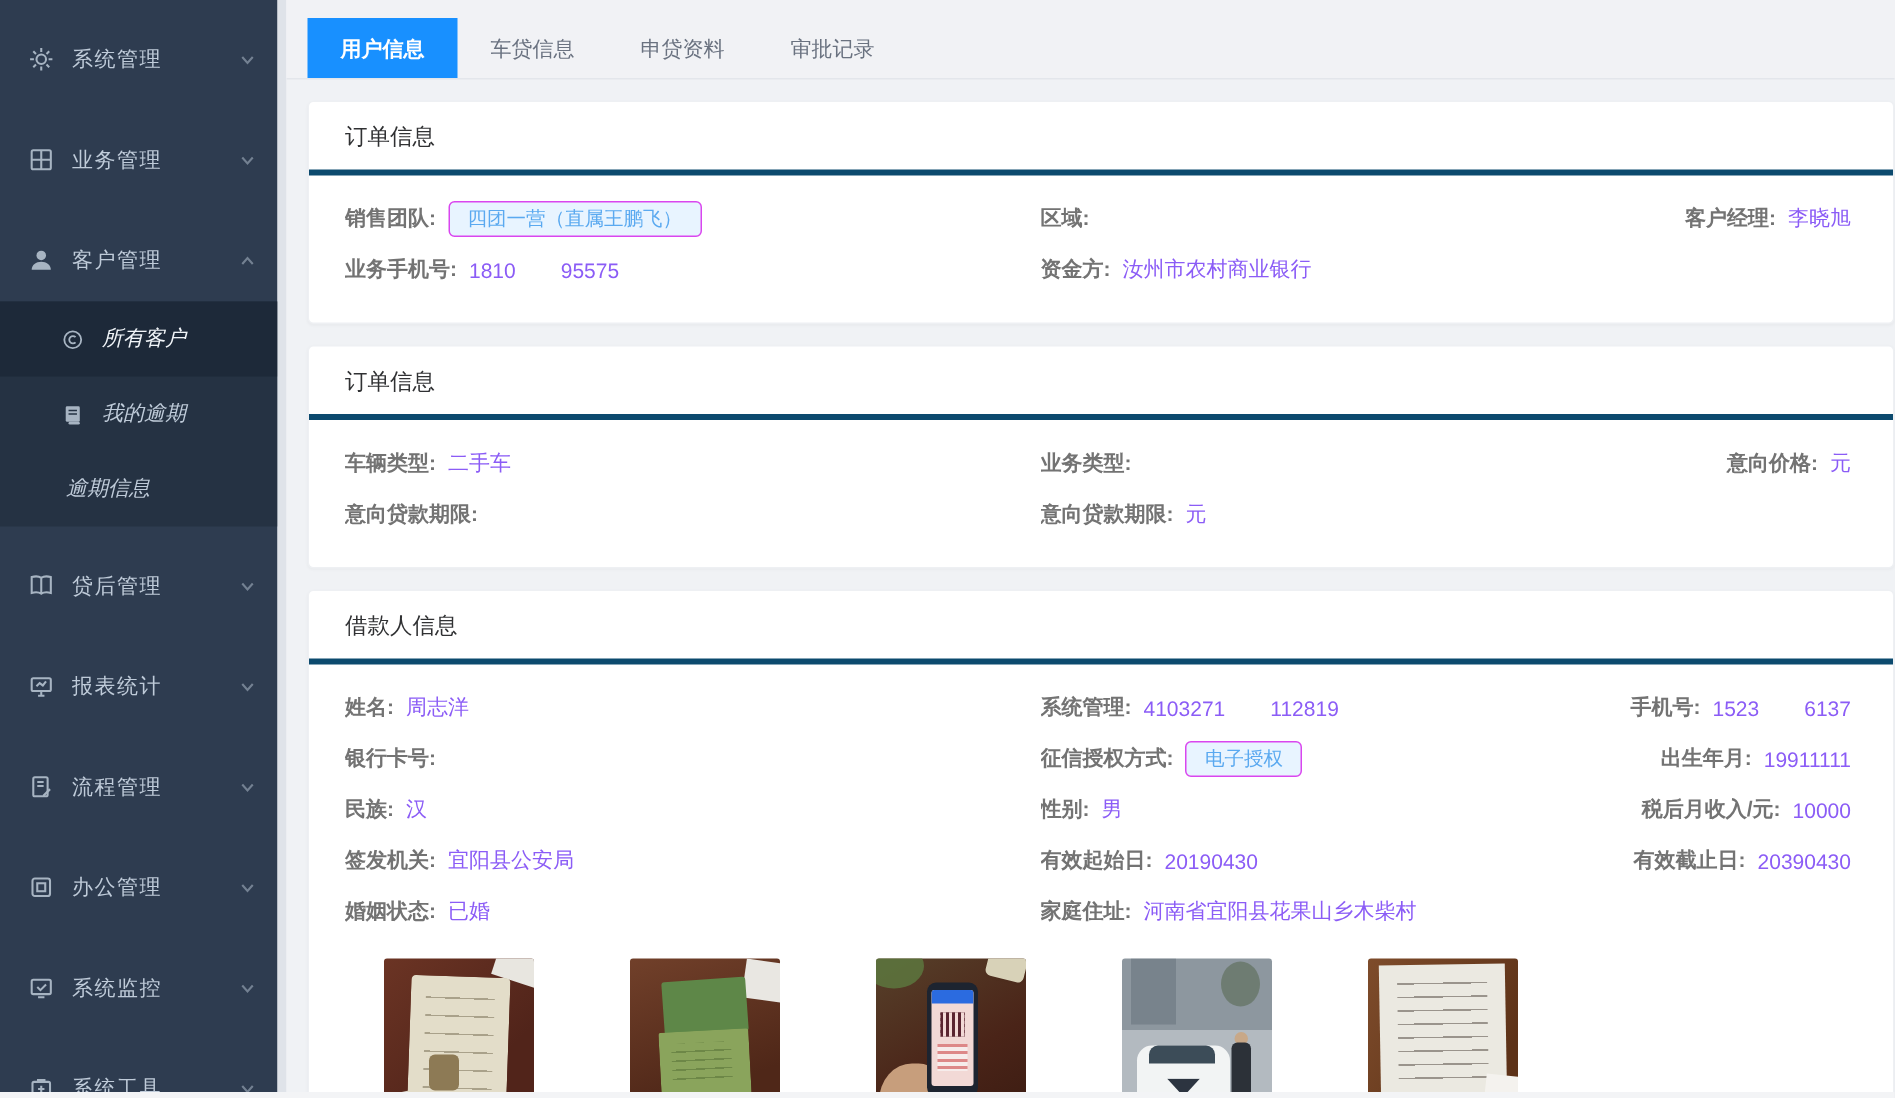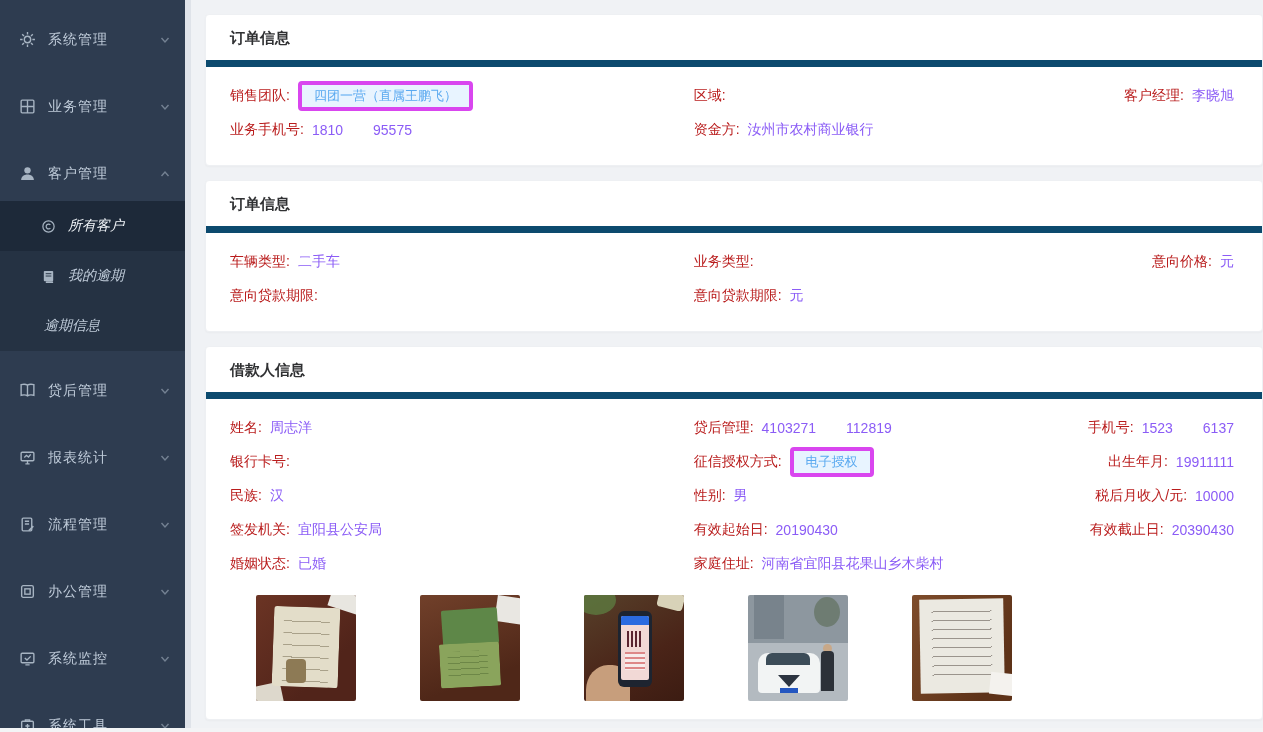--- a/index.html
+++ b/index.html
@@ -20,29 +20,29 @@
   svg.licon { stroke:#a7b4c2; fill:none; stroke-width:1.3; }
   .side-scrollstrip { position:absolute; left:185px; top:0; width:6px; height:732px; background:#dfe3e9; }
 
   
   .main { position:absolute; left:191px; top:0; width:1072px; height:732px; background:#f0f2f5; }
   .tabbar { display:flex; align-items:flex-end; height:53px; padding-left:14px; border-bottom:1px solid #e3e6eb; background:#f1f2f5; }
   .tab { height:40px; line-height:40px; padding:0 22px; font-size:14px; color:#6a7280; cursor:pointer; background:transparent; }
   .tab.active { background:#1890ff; color:#ffffff; font-weight:bold; }
 
   .card { background:#ffffff; margin:14px 0 0 14px; border-radius:4px; border:1px solid #eef0f3; box-shadow:0 1px 2px rgba(0,0,0,.03); }
-  .card-head { padding:14px 24px 12px 24px; font-size:15px; font-weight:bold; color:#303133; border-bottom:7px solid #0c4a6e; }
+  .card-head { padding:14px 24px 12px 24px; font-size:15px; font-weight:normal; color:#303133; border-bottom:4px solid #0c4a6e; }
   .card-body { padding:12px 24px 18px 24px; }
   .fgrid { display:grid; grid-template-columns:46% 35% 19%; }
   .field { height:34px; display:flex; align-items:center; overflow:hidden; white-space:nowrap; }
   .field.right { justify-content:flex-end; padding-right:4px; }
-  .flabel { font-weight:normal; color:#b91c1c; margin-right:8px; }
+  .flabel { font-weight:bold; color:#737373; margin-right:8px; }
   .fvalue { color:#8b5cf6; }
   .redact { display:inline-block; width:30px; height:14px; background:#ffffff; vertical-align:middle; }
-  .tag { display:inline-block; background:#e8f4ff; border:4px solid #d946ef; color:#5aa9f0; border-radius:4px; padding:3px 12px; font-size:13px; line-height:1.2; cursor:pointer; }
+  .tag { display:inline-block; background:#e8f4ff; border:1px solid #d946ef; color:#5aa9f0; border-radius:4px; padding:3px 12px; font-size:13px; line-height:1.2; cursor:pointer; }
 
   
   .photos { display:flex; gap:64px; margin:14px 0 0 26px; }
   .photo-wrap { width:100px; text-align:center; }
   .ph { width:100px; height:106px; position:relative; overflow:hidden; border-radius:2px; cursor:pointer; }
 
   .ph1 { background:linear-gradient(135deg,#6b3424,#51241a 70%); }
   .ph1 .scrap1 { position:absolute; right:-8px; top:-6px; width:34px; height:22px; background:#e8e6e0; transform:rotate(18deg); }
   .ph1 .scrap2 { position:absolute; left:-10px; bottom:-4px; width:36px; height:20px; background:#ddd8cc; transform:rotate(-12deg); }
   .ph1 .idcard { position:absolute; left:17px; top:12px; width:66px; height:80px; background:#e3ddc9; transform:rotate(2deg); border-radius:3px;
@@ -230,20 +230,26 @@
         <polyline points="2.5,4 6,8 9.5,4" fill="none" stroke="#8b98a8" stroke-width="1.4"></polyline>
       </svg>
   </div>
 
 </aside>
 
 <div class="side-scrollstrip"></div>
 
 <main class="main">
 
+  <div class="tabbar">
+    <div class="tab active">用户信息</div>
+    <div class="tab">车贷信息</div>
+    <div class="tab">申贷资料</div>
+    <div class="tab">审批记录</div>
+  </div>
 
   <section class="card">
     <div class="card-head">订单信息</div>
     <div class="card-body">
       <div class="fgrid">
         <div class="field">
           <span class="flabel">销售团队:</span>
           <span class="tag">四团一营（直属王鹏飞）</span>
         </div>
         <div class="field">
@@ -302,21 +308,21 @@
 
   <section class="card">
     <div class="card-head">借款人信息</div>
     <div class="card-body">
       <div class="fgrid">
         <div class="field">
           <span class="flabel">姓名:</span>
           <span class="fvalue">周志洋</span>
         </div>
         <div class="field">
-          <span class="flabel">贷后管理:</span>
+          <span class="flabel">系统管理:</span>
           <span class="fvalue">4103271</span>
             <span class="redact"></span>
             <span class="fvalue">112819</span>
         </div>
         <div class="field right">
           <span class="flabel">手机号:</span>
           <span class="fvalue">1523</span>
             <span class="redact"></span>
             <span class="fvalue">6137</span>
         </div>

